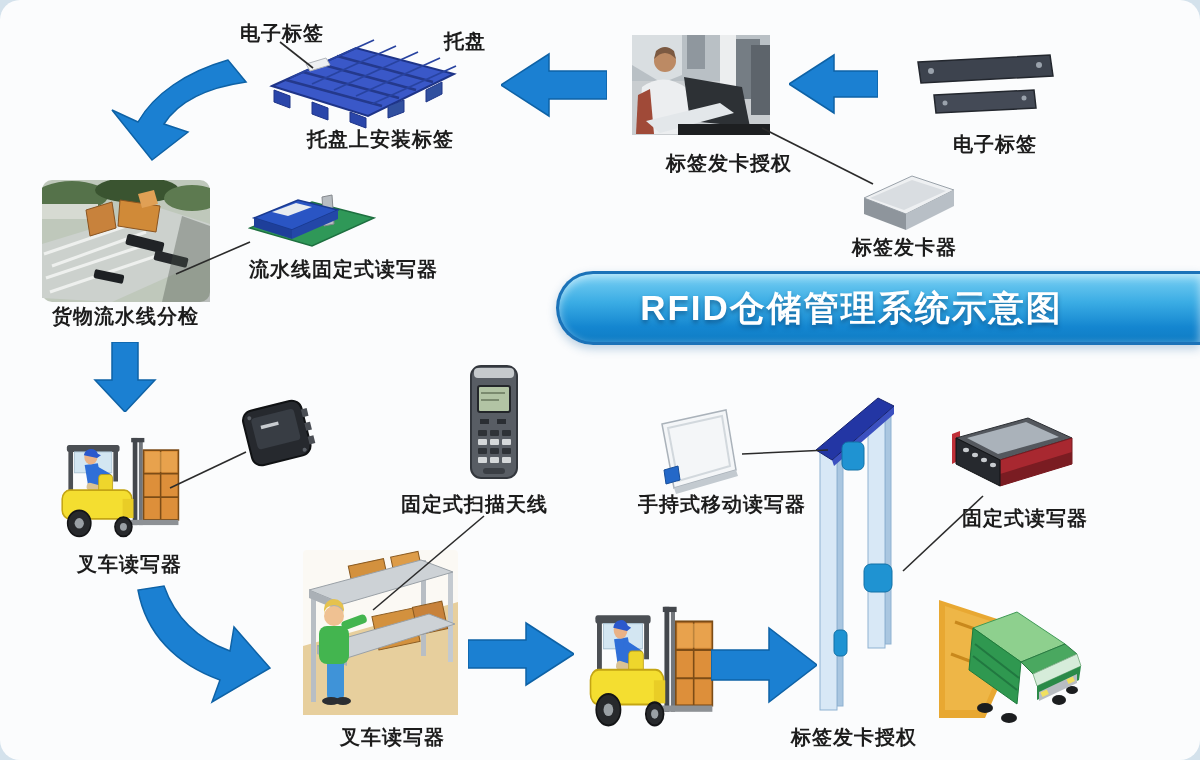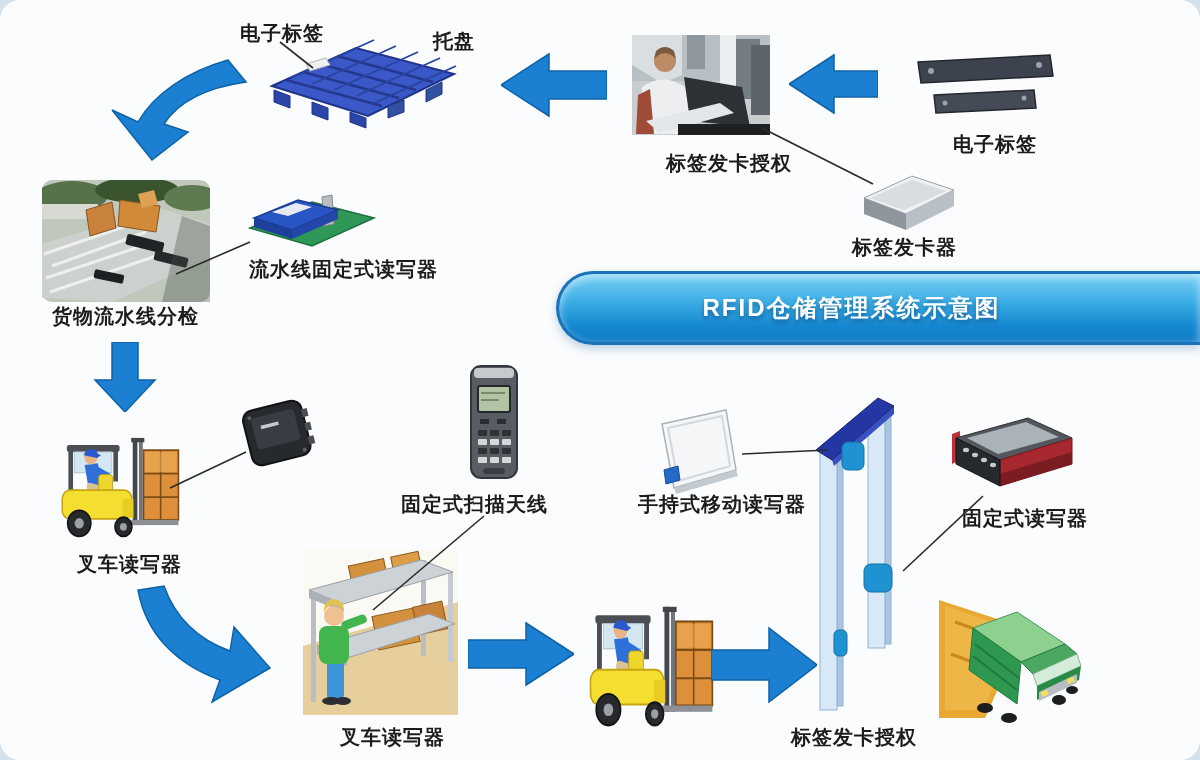--- a/index.html
+++ b/index.html
@@ -8,21 +8,21 @@
   .lbl{position:absolute;font-size:20px;font-weight:700;color:#1c1c1c;white-space:nowrap;z-index:6;letter-spacing:1px;}
   .overlay{position:absolute;left:0;top:0;width:1200px;height:760px;z-index:10;pointer-events:none;}
   .banner{
     position:absolute;left:556px;top:271px;width:644px;height:74px;z-index:4;
     background:linear-gradient(180deg,#79d0f4 0%,#3aace4 42%,#1486d0 78%,#0f7cc4 100%);
     border:3px solid #1b72b8;border-right:none;border-radius:38px 0 0 38px;
     box-shadow:0 4px 10px rgba(30,100,160,.28), inset 0 3px 8px rgba(255,255,255,.55);
     display:flex;align-items:center;justify-content:center;padding-right:56px;box-sizing:border-box;
   }
   .banner span{
-    font-size:24px;font-weight:800;color:#ffffff;letter-spacing:2px;white-space:nowrap;
+    font-size:35px;font-weight:800;color:#ffffff;letter-spacing:2px;white-space:nowrap;
     text-shadow:0 3px 4px rgba(8,62,112,.55);
   }
   svg{display:block;}
 </style>
 </head>
 <body>
 
 <div class="canvas">
 
   <svg width="0" height="0" style="position:absolute" aria-hidden="true">
@@ -299,21 +299,22 @@
       <line x1="246" y1="452" x2="170" y2="488"></line>
       <line x1="484" y1="516" x2="373" y2="610"></line>
       <line x1="742" y1="454" x2="828" y2="450"></line>
       <line x1="983" y1="496" x2="903" y2="571"></line>
     </g>
     <path d="M228,60 C186,72 154,94 138,122 L112,110 L152,160 L188,132 L164,124 C178,102 204,88 246,82 Z" fill="#1b80d2" stroke="#0e62a6" stroke-width="1.5"></path>
     <path d="M138,590 C146,634 176,664 220,680 L212,702 L270,668 L234,627 L230,651 C200,640 176,620 164,586 Z" fill="#1b80d2" stroke="#0e62a6" stroke-width="1.5"></path>
   </svg>
 
   <div class="lbl" style="left:240px;top:20px">电子标签</div>
-  <div class="lbl" style="left:433px;top:28px">托盘</div>
+  <div class="lbl" style="left:444px;top:28px">托盘</div>
+  <div class="lbl" style="left:307px;top:126px">托盘上安装标签</div>
   <div class="lbl" style="left:666px;top:150px">标签发卡授权</div>
   <div class="lbl" style="left:953px;top:131px">电子标签</div>
   <div class="lbl" style="left:852px;top:234px">标签发卡器</div>
   <div class="lbl" style="left:249px;top:256px">流水线固定式读写器</div>
   <div class="lbl" style="left:52px;top:303px">货物流水线分检</div>
   <div class="lbl" style="left:77px;top:551px">叉车读写器</div>
   <div class="lbl" style="left:401px;top:491px">固定式扫描天线</div>
   <div class="lbl" style="left:638px;top:491px">手持式移动读写器</div>
   <div class="lbl" style="left:962px;top:505px">固定式读写器</div>
   <div class="lbl" style="left:340px;top:724px">叉车读写器</div>

